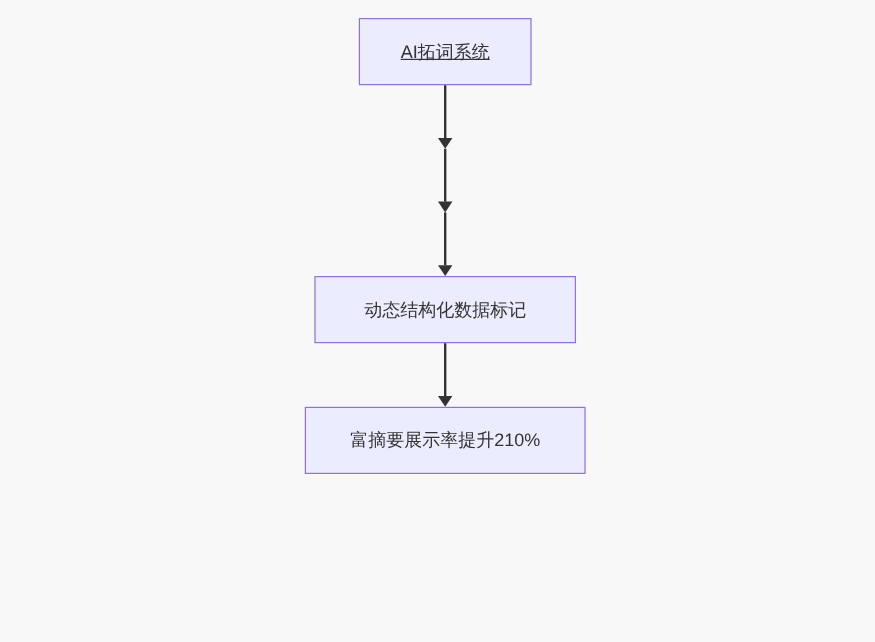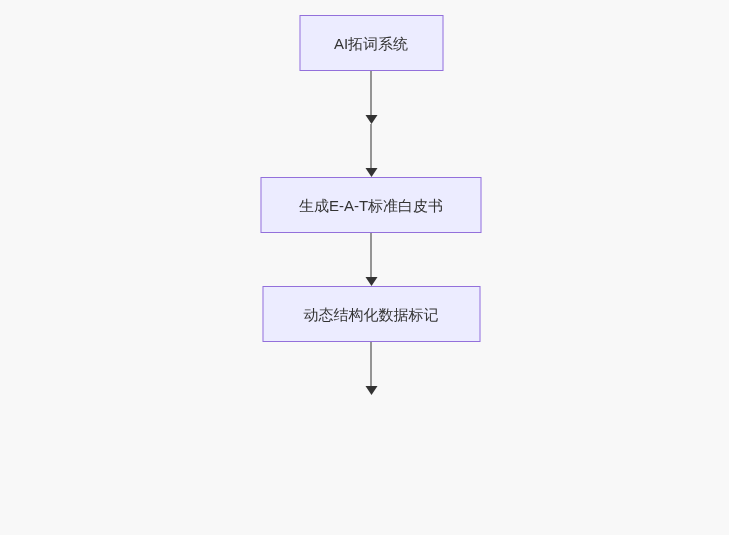--- a/index.html
+++ b/index.html
@@ -37,21 +37,21 @@
     border: 1px solid var(--node-border);
     color: var(--node-text);
     font-size: 15px;
     line-height: 1;
     display: flex;
     align-items: center;
     justify-content: center;
     white-space: nowrap;
     text-align: center;
   }
-  .node.n1 { width: 144px; }
+  .node.n1 { width: 144px; text-decoration: underline; }
   .node.n2 { width: 192px; }
   .node.n3 { width: 221px; }
   .node.n4 { width: 218px; }
   .node.n5 { width: 234px; }
   .edge {
     height: 53px;
     display: flex;
     flex-direction: column;
     align-items: center;
   }
@@ -80,29 +80,29 @@
       <div class="line"></div>
       <div class="arrowhead"></div>
     </div>
 
 
     <div class="edge">
       <div class="line"></div>
       <div class="arrowhead"></div>
     </div>
 
-    <div class="node n3">生成E-A-T标准白皮书</div>
 
     <div class="edge">
       <div class="line"></div>
       <div class="arrowhead"></div>
     </div>
 
     <div class="node n4">动态结构化数据标记</div>
 
     <div class="edge">
       <div class="line"></div>
       <div class="arrowhead"></div>
     </div>
 
+    <div class="node n5">富摘要展示率提升210%</div>
 
   </div>
 </div>
 
 </body></html>

